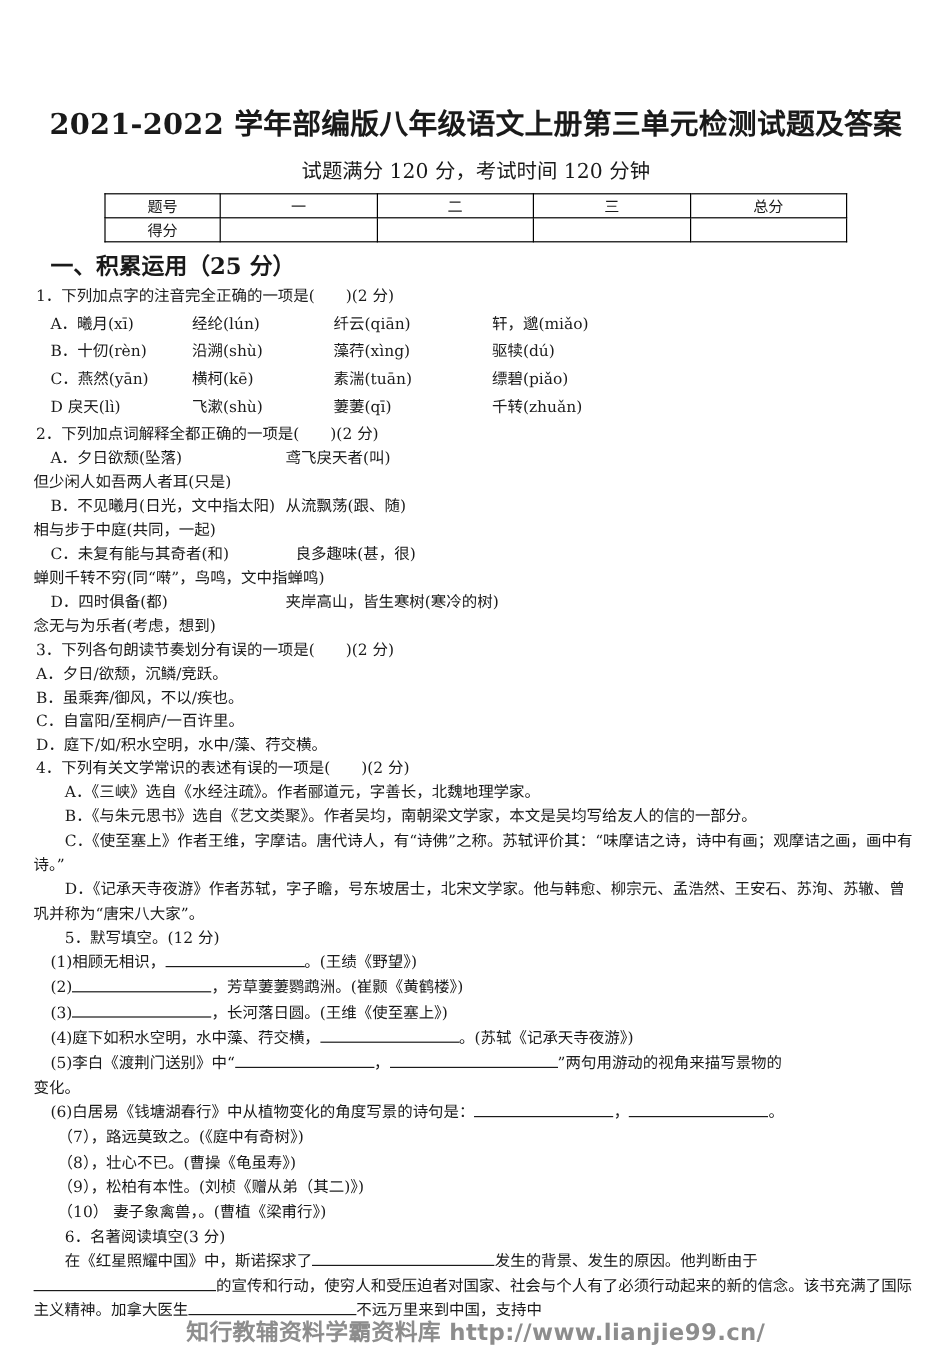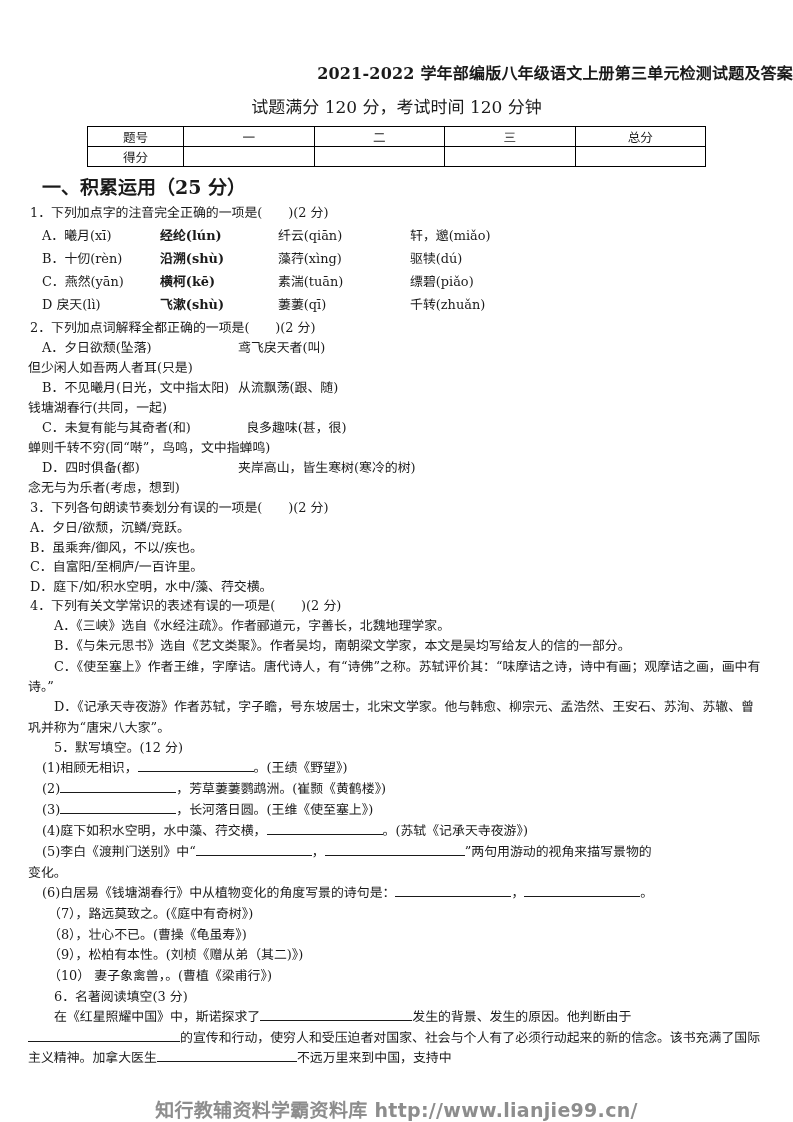--- a/index.html
+++ b/index.html
@@ -11,26 +11,26 @@
     color:#1a1a1a;
   }
   .page {
     position:relative;
     width:793px; height:1122px;
     padding:0;
     overflow:hidden;
   }
   
   .doc-title {
-    text-align:right;
-    font-family:"DejaVu Serif", serif;
-    font-size:16px;
+    text-align:center;
+    font-family:"DejaVu Serif", serif;
+    font-size:24px;
     font-weight:bold;
     letter-spacing:0.2px;
-    margin-top:60px;
+    margin-top:84px;
     white-space:nowrap;
   }
   .doc-subtitle {
     text-align:center;
     font-size:17px;
     margin-top:9px;
     font-family:"DejaVu Serif", serif;
   }
   
   .score-table {
@@ -64,21 +64,21 @@
   }
   .q-line { margin-left:2px; }
   .q-line.flush { margin-left:0; }
   .opt-row {
     margin-left:14px;
     display:flex;
     margin-top:3px;
     margin-bottom:3px;
   }
   .opt-row .c1 { width:118px; flex:none; }
-  .opt-row .c2 { width:118px; flex:none;font-weight:bold; }
+  .opt-row .c2 { width:118px; flex:none; }
   .opt-row .c3 { width:132px; flex:none; }
   .opt-row .c4 { flex:none; }
   .opt2-row { margin-left:14px; display:flex; }
   .opt2-row .a1 { width:196px; flex:none; }
   .opt2-row .a2 { flex:none; }
   .tight { line-height:1.5; }
   .para {
     margin-left:0;
     text-indent:0;
     line-height:1.58;
@@ -170,21 +170,21 @@
     <div class="q-line">2．下列加点词解释全都正确的一项是(　　)(2 分)</div>
     <div class="opt2-row">
       <span class="a1"><span>A．</span><span>夕日欲颓(坠落)</span></span>
       <span class="a2">鸢飞戾天者(叫)</span>
     </div>
     <div class="q-line flush">但少闲人如吾两人者耳(只是)</div>
     <div class="opt2-row">
       <span class="a1"><span>B．</span><span>不见曦月(日光，文中指太阳)</span></span>
       <span class="a2">从流飘荡(跟、随)</span>
     </div>
-    <div class="q-line flush">钱塘湖春行(共同，一起)</div>
+    <div class="q-line flush">相与步于中庭(共同，一起)</div>
     <div class="opt2-row">
       <span class="a1"><span>C．</span><span>未复有能与其奇者(和)</span></span>
       <span class="a2">&nbsp;&nbsp;<span>良多趣味(甚，很)</span></span>
     </div>
     <div class="q-line flush">蝉则千转不穷(同“啭”，鸟鸣，文中指蝉鸣)</div>
     <div class="opt2-row">
       <span class="a1"><span>D．</span><span>四时俱备(都)</span></span>
       <span class="a2">夹岸高山，皆生寒树(寒冷的树)</span>
     </div>
     <div class="q-line flush">念无与为乐者(考虑，想到)</div>

